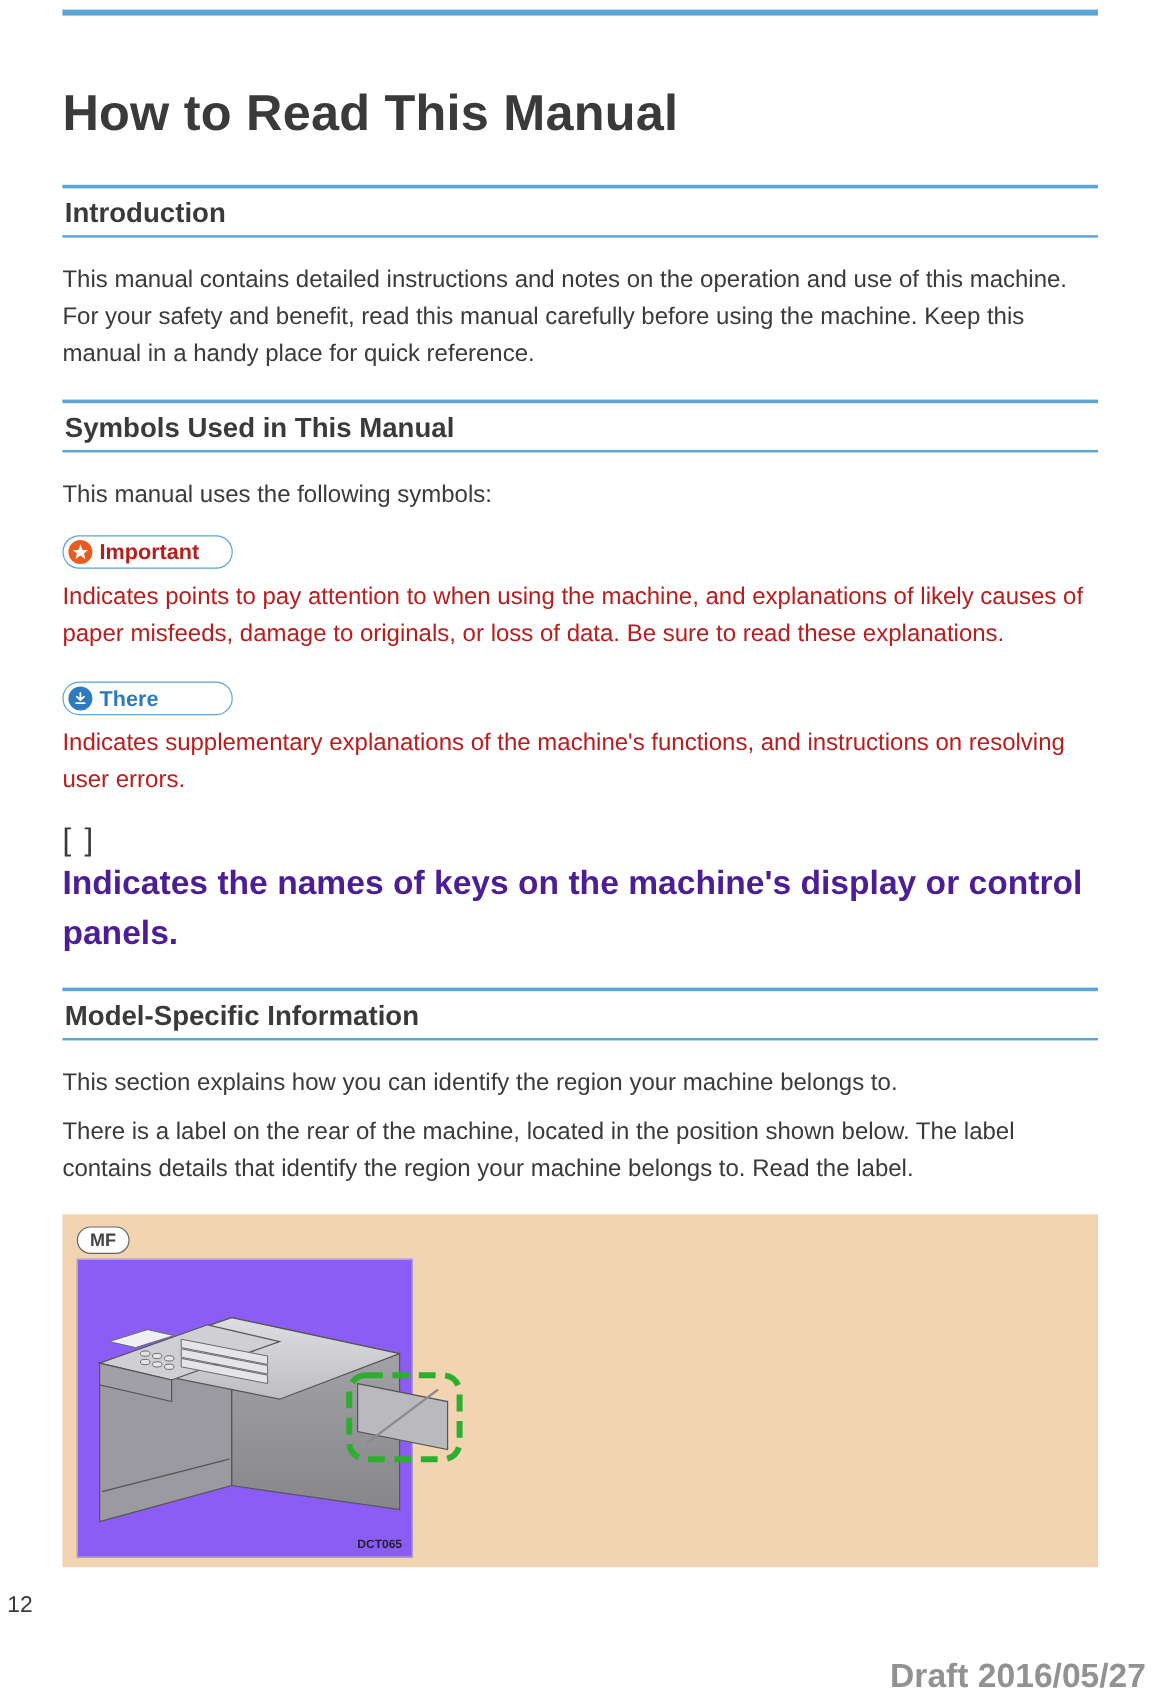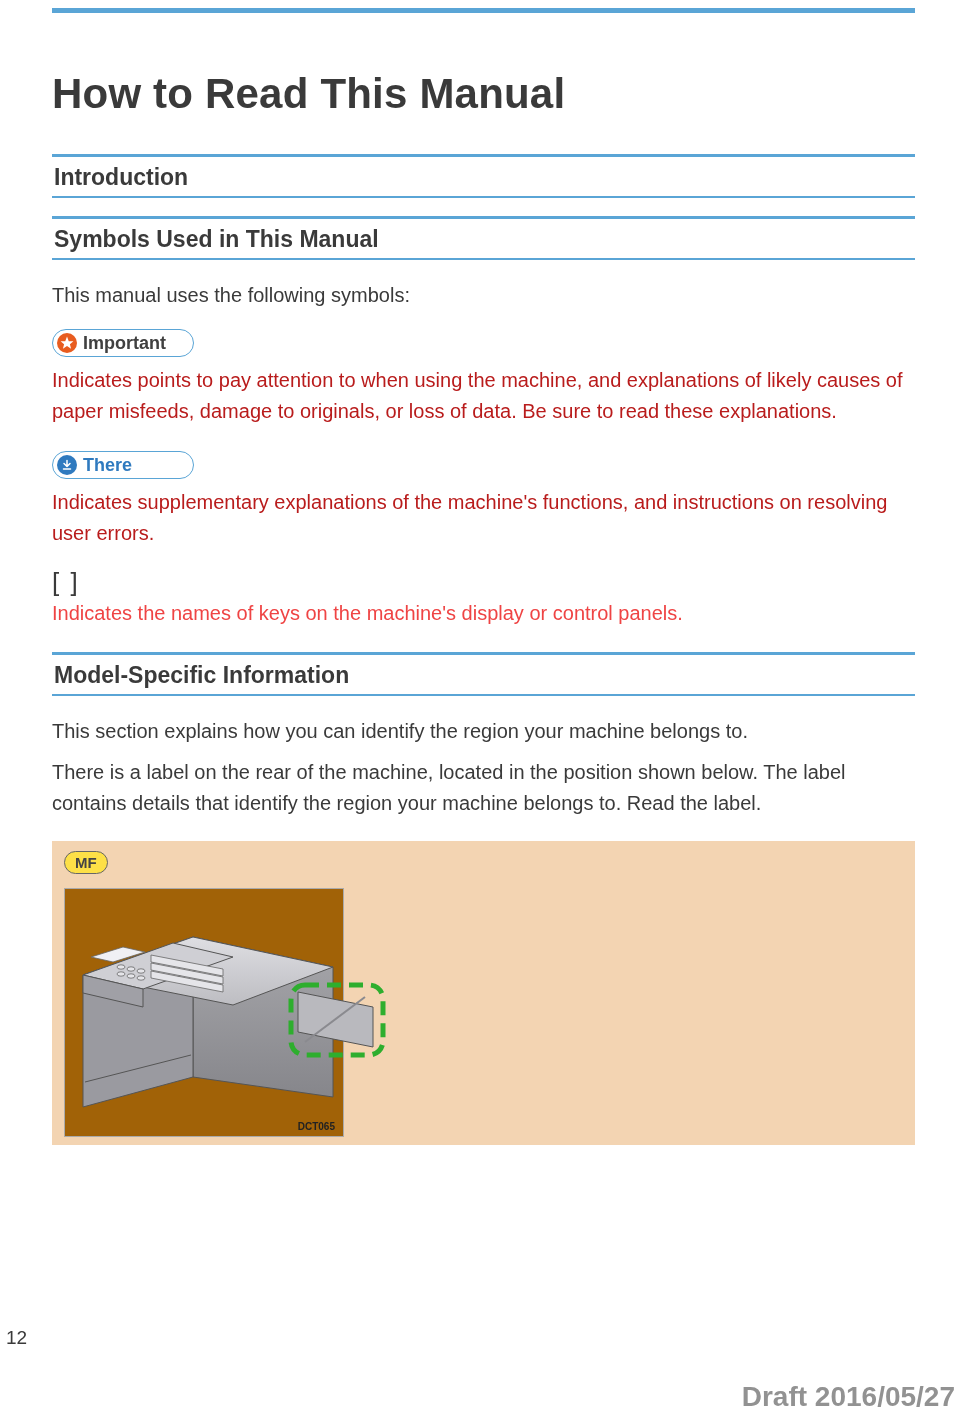--- a/index.html
+++ b/index.html
@@ -84,59 +84,60 @@
     flex: 0 0 auto;
   }
   .callout .icon svg { display: block; }
   .callout-important .icon { background: #e85c1f; }
   .callout-note .icon { background: #2f7abf; }
   .callout .label {
     font-size: 18px;
     font-weight: bold;
     line-height: 1;
   }
-  .callout-important .label { color: #404040; }
+  .callout-important .label { color: #b91c1c; }
   .callout-note .label { color: #2f7abf; }
   p.after-callout {
     font-size: 20px;
     line-height: 1.55;
     color: #b91c1c;
     margin: 4px 0 18px 0;
   }
   .bracket {
     font-size: 26px;
     color: #3a3a3a;
     margin: 6px 0 0 0;
     letter-spacing: 2px;
   }
   p.bracket-desc {
-    font-size: 20px;
+    font-size: 28px;
     line-height: 1.5;
-    color: #ef4444;
+    color: #4c1d95;
     margin: 0 0 24px 0;
+    font-weight: bold;
   }
   .figure-panel {
     background: #f3d4b2;
     padding: 10px 12px 8px 12px;
     margin-top: 12px;
   }
   .mf-chip {
     display: inline-block;
     border: 1.5px solid #666;
     border-radius: 12px;
     font-size: 15px;
     font-weight: bold;
     color: #444;
     padding: 2px 10px;
-    background: #fde047;
-    margin-bottom: 14px;
+    background: #ffffff;
+    margin-bottom: 4px;
   }
   .figure-box {
     width: 280px;
-    background: #a16207;
+    background: #8b5cf6;
     border: 1px solid #aaa;
     padding: 8px 8px 4px 8px;
     box-sizing: border-box;
   }
   .figure-box svg { display: block; }
   .figure-code {
     text-align: right;
     font-size: 10px;
     font-weight: bold;
     color: #222;
@@ -184,20 +185,21 @@
 <div class="content">
 
   <h1 class="page-title">How to Read This Manual</h1>
 
   
   <div class="section-heading-wrap">
     <div class="rule-top"></div>
     <h2>Introduction</h2>
     <div class="rule-bottom"></div>
   </div>
+  <p class="body">This manual contains detailed instructions and notes on the operation and use of this machine. For your safety and benefit, read this manual carefully before using the machine. Keep this manual in a handy place for quick reference.</p>
 
   
   <div class="section-heading-wrap">
     <div class="rule-top"></div>
     <h2>Symbols Used in This Manual</h2>
     <div class="rule-bottom"></div>
   </div>
   <p class="body" style="margin-bottom:12px;">This manual uses the following symbols:</p>
 
   <div class="callout callout-important">

